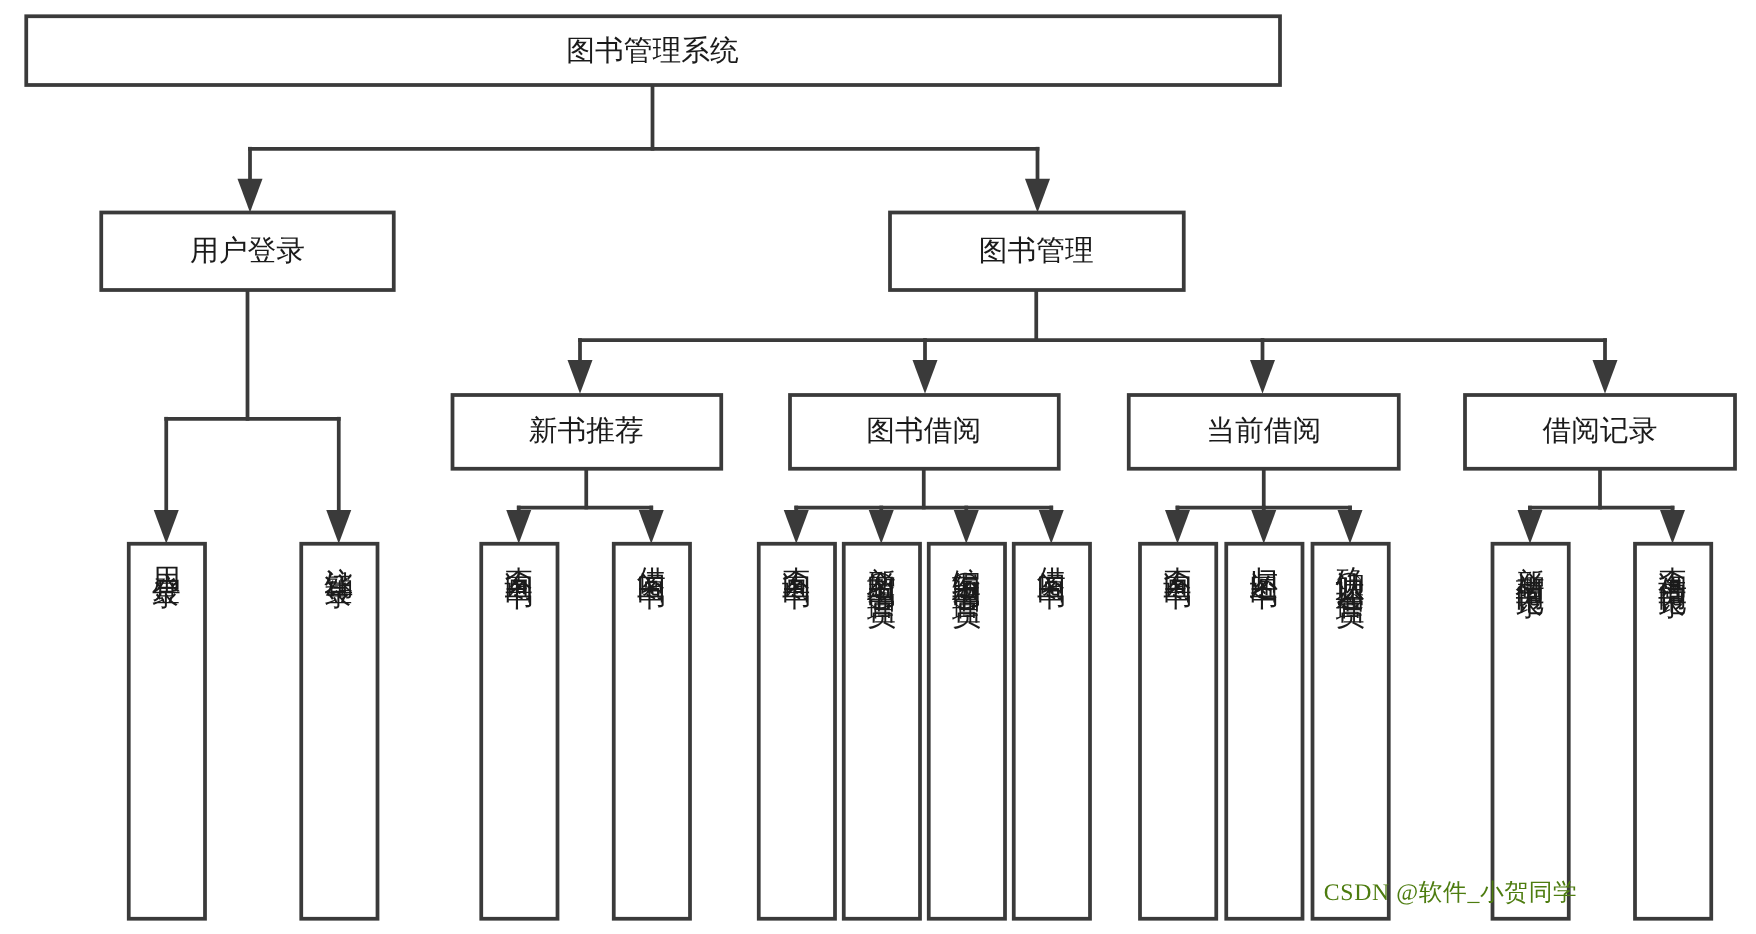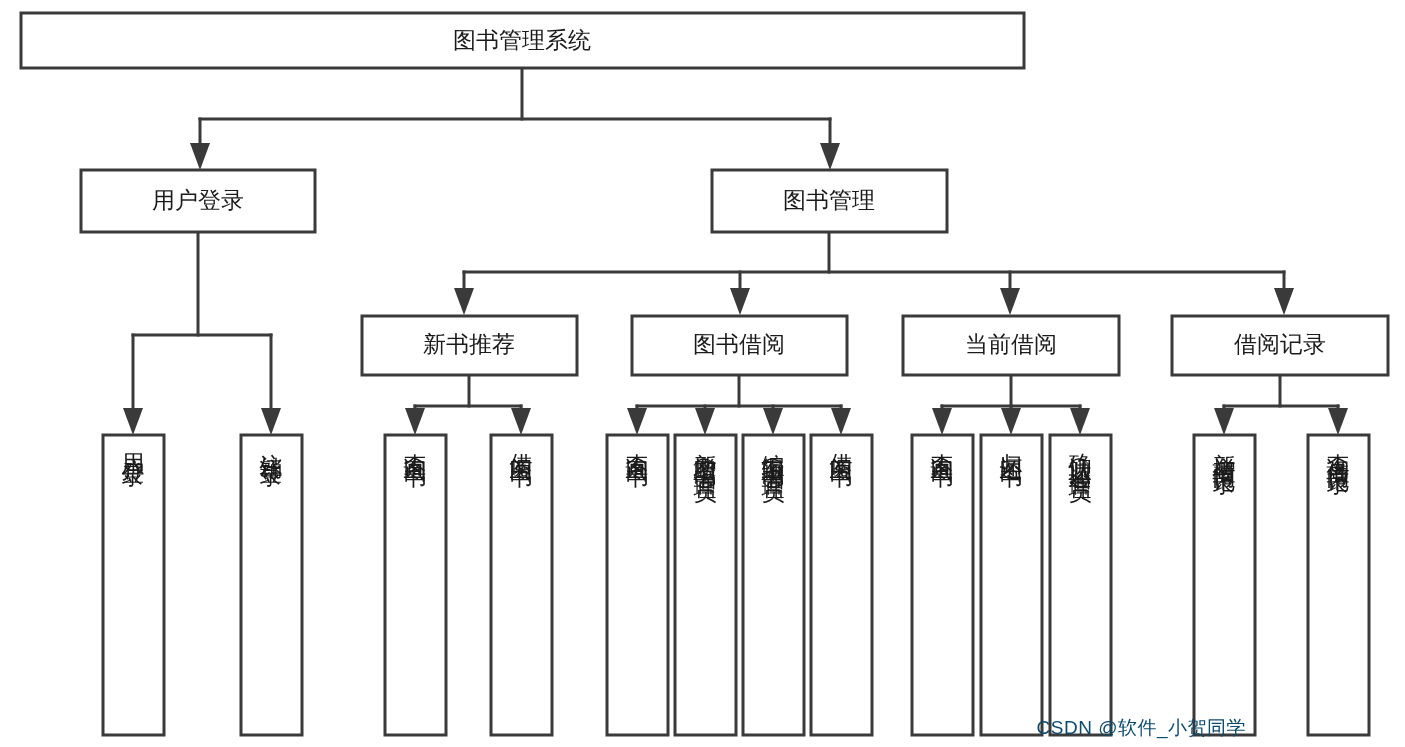--- a/index.html
+++ b/index.html
@@ -10,20 +10,21 @@
   body {
     width: 1405px;
     height: 747px;
     font-family: "Liberation Sans", "DejaVu Sans", sans-serif;
     overflow: hidden;
   }
   #diagram-root {
     position: relative;
     width: 1254px;
     height: 747px;
+    padding-left: 16px;
   }
   svg.diagram-canvas {
     position: absolute;
     left: 0;
     top: 0;
     width: 1405px;
     height: 747px;
   }
   .node-box {
     fill: #ffffff;
@@ -60,24 +61,24 @@
     font-family: "Liberation Sans", "DejaVu Sans", sans-serif;
     font-size: 23px;
     line-height: 1.05;
     letter-spacing: 4px;
     color: #1b1b1b;
     white-space: nowrap;
   }
   .watermark {
     position: absolute;
     right: 8px;
-    bottom: 6px;
-    font-family: Liberation Sans, sans-serif;
+    bottom: 20px;
+    font-family: Liberation Serif, serif;
     font-size: 19px;
-    color: #0c4a6e;
+    color: #4d7c0f;
     letter-spacing: 0.5px;
     white-space: nowrap;
   }
 </style>
 </head>
 <body>
 
 <div id="diagram-root">
 
   <svg class="diagram-canvas" viewBox="0 0 1405 747" xmlns="http://www.w3.org/2000/svg">

